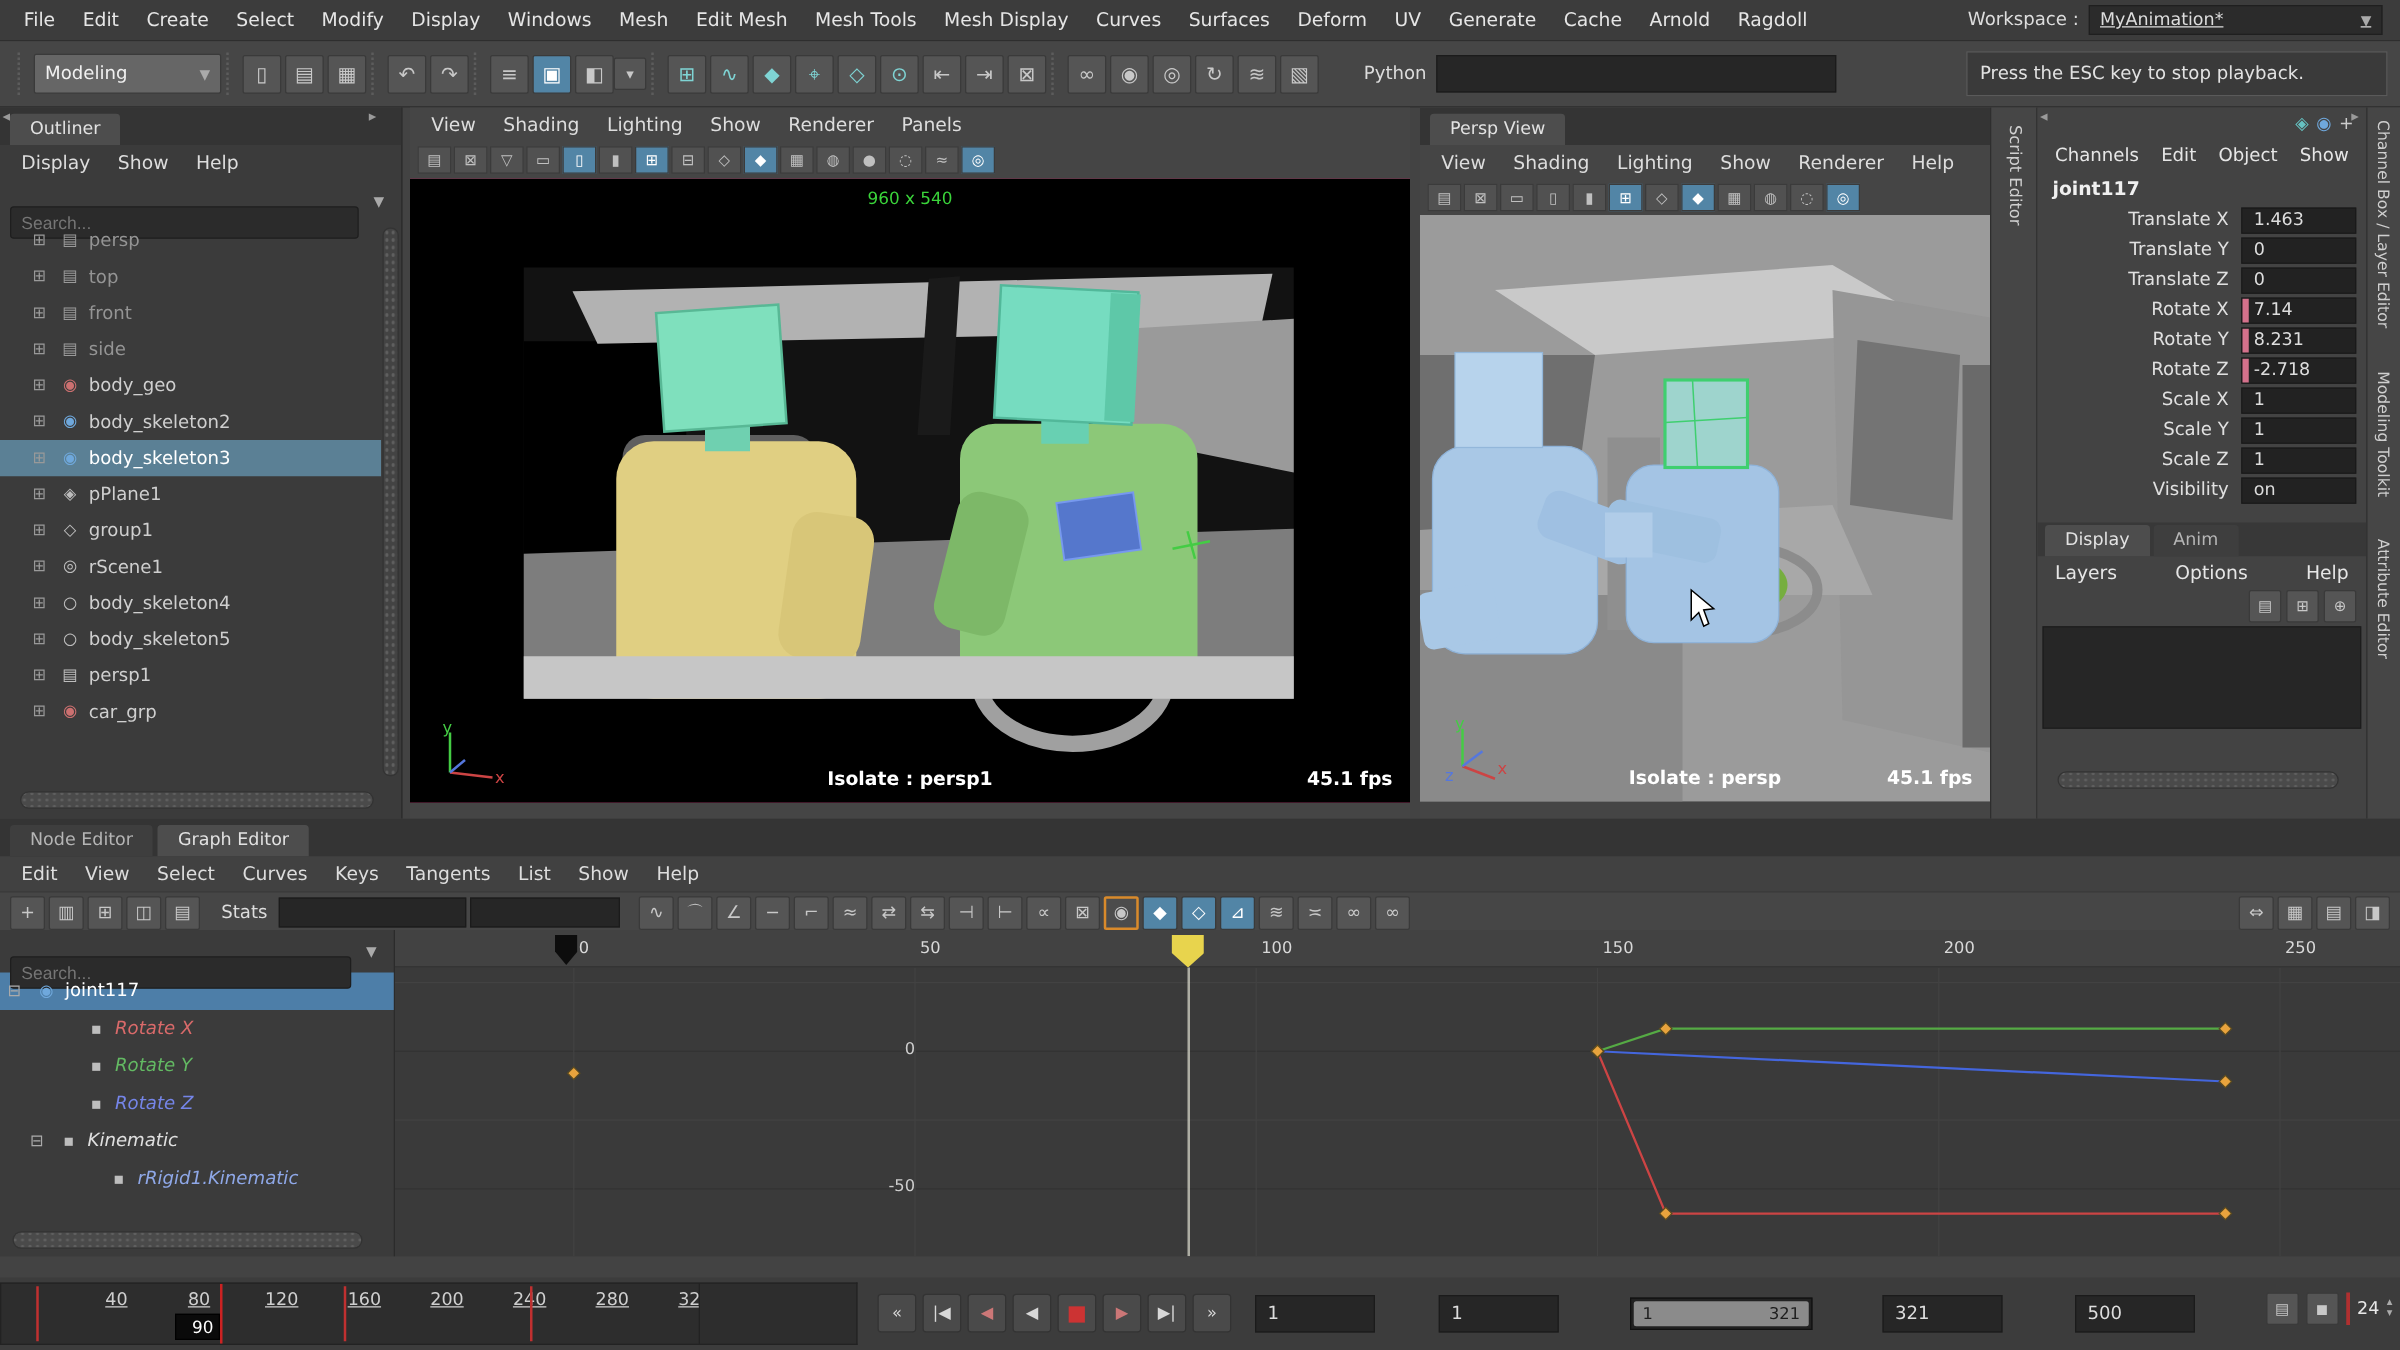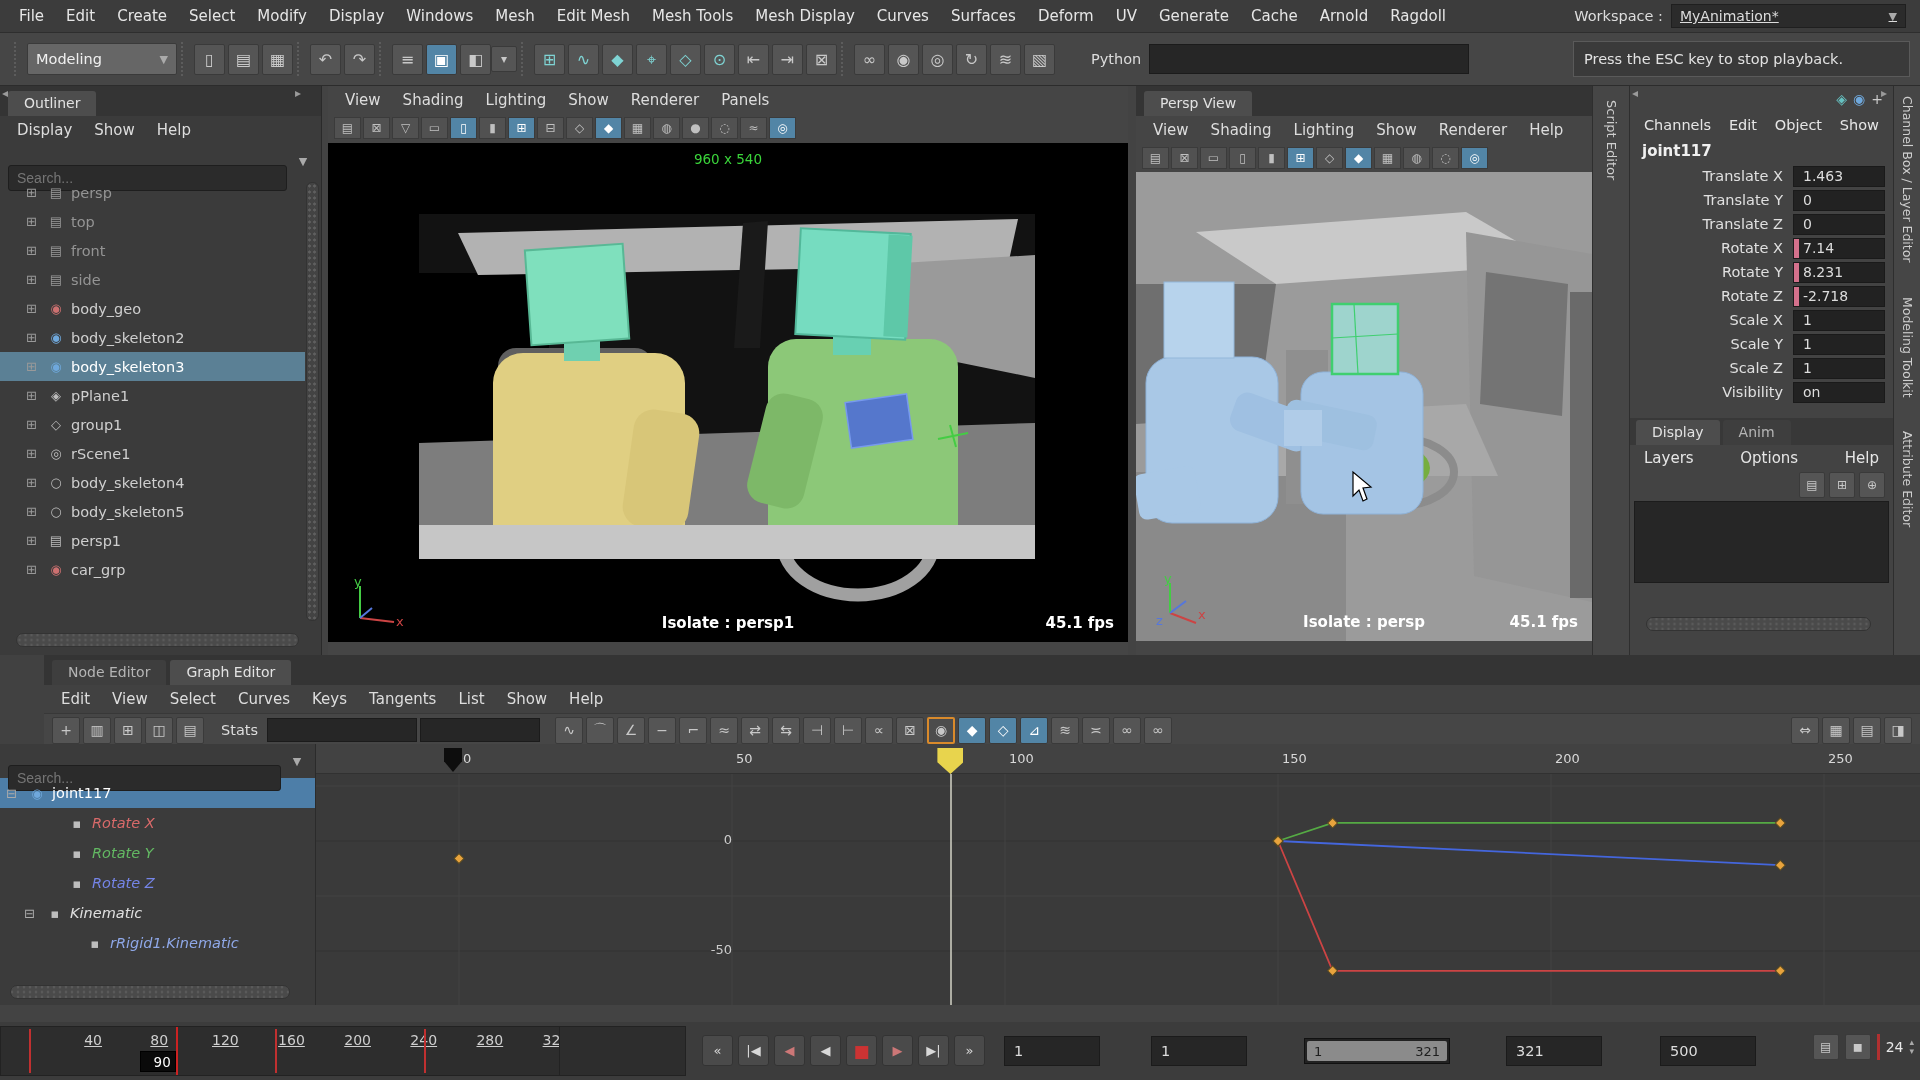--- a/index.html
+++ b/index.html
@@ -87,21 +87,21 @@
   .cb-tabs { margin-top:14px; height:27px; background:#383838; display:flex; align-items:flex-end; padding-left:6px; gap:3px; }
   .cb-layermenus { height:26px; display:flex; justify-content:space-between; align-items:center; padding:0 14px; }
   .cb-layericons { height:28px; display:flex; justify-content:flex-end; gap:4px; align-items:center; padding-right:8px; }
   .cb-list { height:82px; margin:2px 4px 0; background:#262626; border:1px solid #1c1c1c; }
 
   
   .right-strip { position:absolute; left:1893px; top:86px; width:27px; height:569px; background:#464646; border-left:1px solid #2e2e2e; display:flex; flex-direction:column; gap:34px; padding-top:10px; align-items:center; }
   .right-strip .vtext { font-size:12.5px; }
 
   
-  .graph { position:absolute; left:0; top:655px; width:1920px; height:350px; background:#414141;padding-left:44px; }
+  .graph { position:absolute; left:0; top:655px; width:1920px; height:350px; background:#414141; }
   .ge-toolbar { height:34px; background:#464646; border-top:1px solid #383838; border-bottom:1px solid #2d2d2d; display:flex; align-items:center; gap:3px; padding:0 8px; }
   .ge-toolbar .icn { width:28px; height:27px; font-size:14px; }
   .icn.hl-orange { border:2px solid #d98a2b; background:#4c4c4c; }
   .stats-label { margin:0 6px 0 14px; font-size:14.5px; color:#ddd; }
   .stats-field { width:150px; height:24px; background:#262626; border:1px solid #1b1b1b; color:#ddd; padding:0 6px; font-size:13px; }
   .ge-body { position:absolute; left:0; top:89px; right:0; bottom:0; }
   .ge-tree { position:absolute; left:0; top:0; bottom:0; width:316px; background:#3b3b3b; border-right:1px solid #2b2b2b; }
   .ge-rows .tree-row { height:30px; padding-left:0; font-style:italic; }
   .ge-rows .tree-row .lbl { font-size:14.5px; }
   .ge-rows .tree-row.selected { background:#4d7ea8; color:#fff; font-style:normal; }

